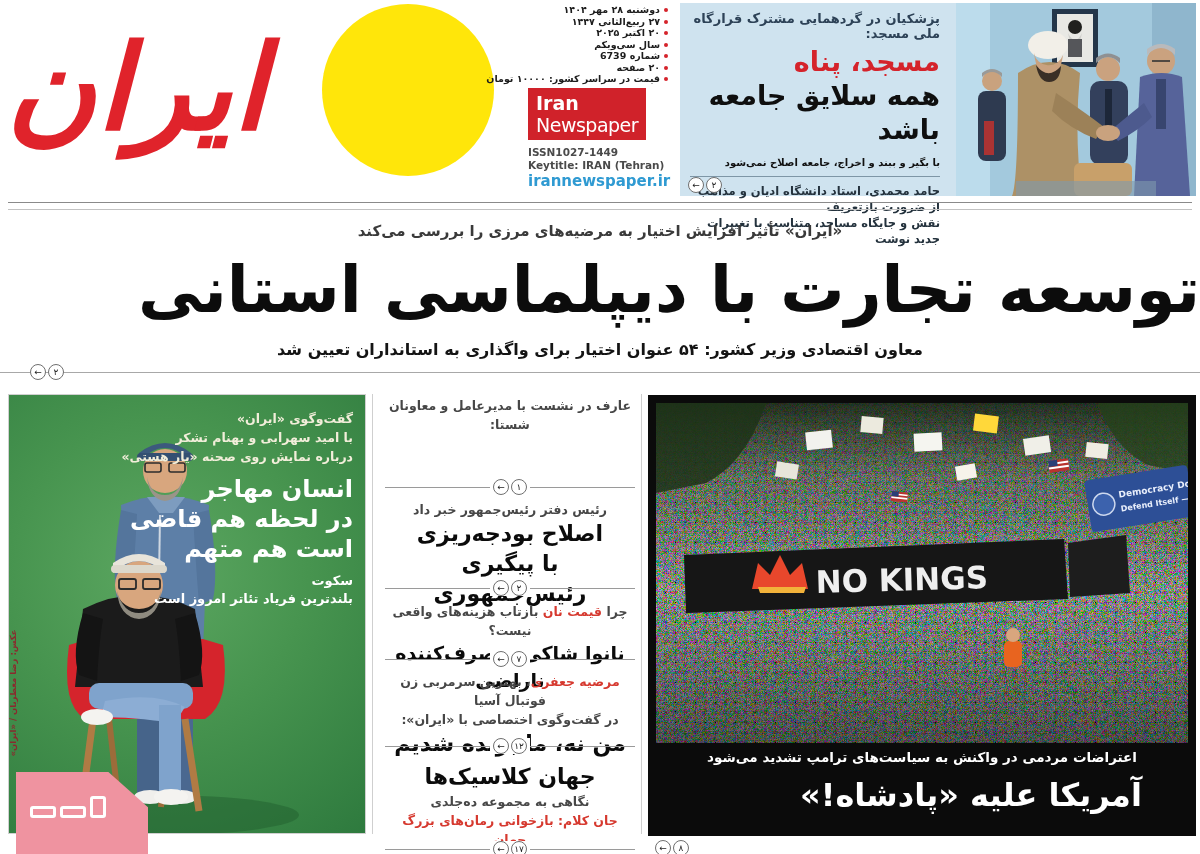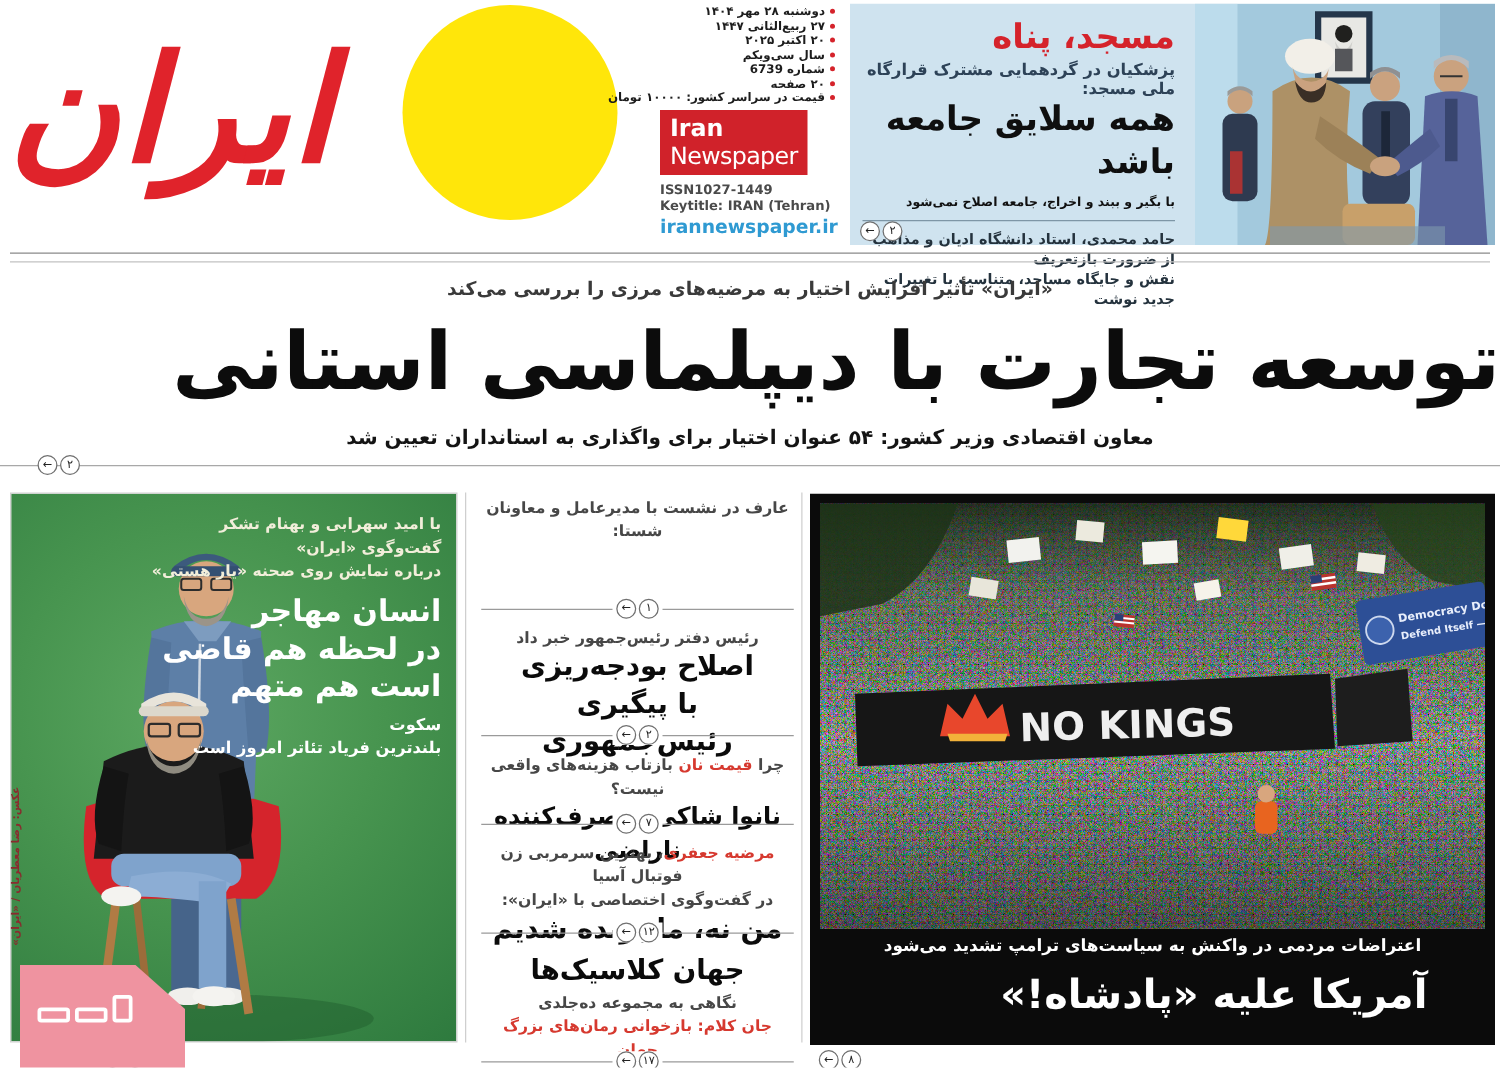--- a/index.html
+++ b/index.html
@@ -97,22 +97,22 @@
   <span class="l2">Newspaper</span>
 </div>
 <div class="abs" id="issn-block">
   <div>ISSN1027-1449</div>
   <div>Keytitle: IRAN (Tehran)</div>
 </div>
 <a class="abs" id="site-link" href="#">irannewspaper.ir</a>
 
 <div class="abs" id="top-story">
   <div class="txt">
+    <div id="ts-kicker">پزشکیان در گردهمایی مشترک قرارگاه ملی مسجد:</div>
     <div id="ts-h-red">مسجد، پناه</div>
-    <div id="ts-kicker">پزشکیان در گردهمایی مشترک قرارگاه ملی مسجد:</div>
     <div id="ts-h-black">همه سلایق جامعه باشد</div>
     <div id="ts-sub">با بگیر و ببند و اخراج، جامعه اصلاح نمی‌شود</div>
     <hr id="ts-div">
     <div id="ts-body">
       <span>حامد محمدی، استاد دانشگاه ادیان و مذاهب از ضرورت بازتعریف</span><br>
       <span>نقش و جایگاه مساجد، متناسب با تغییرات جدید نوشت</span>
     </div>
   </div>
   <svg id="ts-photo" viewBox="0 0 240 193" xmlns="http://www.w3.org/2000/svg">
     <rect width="240" height="193" fill="#a3c9dd"></rect>
@@ -210,22 +210,22 @@
       <ellipse cx="88" cy="322" rx="16" ry="8" fill="#f4f3f0"></ellipse>
       <circle cx="130" cy="190" r="24" fill="#d8a67e"></circle>
       <path d="M108 196 q6 22 22 22 q16 0 22 -22 q-2 26 -22 28 q-20 -2 -22 -28 z" fill="#8f8b80"></path>
       <path d="M104 178 q26 -24 52 0 l0 -10 q-26 -18 -52 0 z" fill="#e8e4da"></path>
       <rect x="102" y="170" width="56" height="8" rx="4" fill="#dcd8cc"></rect>
       <rect x="110" y="184" width="17" height="10" rx="2" fill="none" stroke="#2c2c2c" stroke-width="1.8"></rect>
       <rect x="134" y="184" width="17" height="10" rx="2" fill="none" stroke="#2c2c2c" stroke-width="1.8"></rect>
     </g>
   </svg>
   <div id="green-text">
+    <div class="gt-kicker">گفت‌وگوی «ایران»</div>
     <div class="gt-kicker">با امید سهرابی و بهنام تشکر</div>
-    <div class="gt-kicker">گفت‌وگوی «ایران»</div>
     <div class="gt-kicker">درباره نمایش روی صحنه «یار هستی»</div>
     <div style="height:8px"></div>
     <div class="gt-h">انسان مهاجر</div>
     <div class="gt-h">در لحظه هم قاضی</div>
     <div class="gt-h">است هم متهم</div>
     <div style="height:8px"></div>
     <div class="gt-sub">سکوت</div>
     <div class="gt-sub">بلندترین فریاد تئاتر امروز است</div>
   </div>
 </div>

